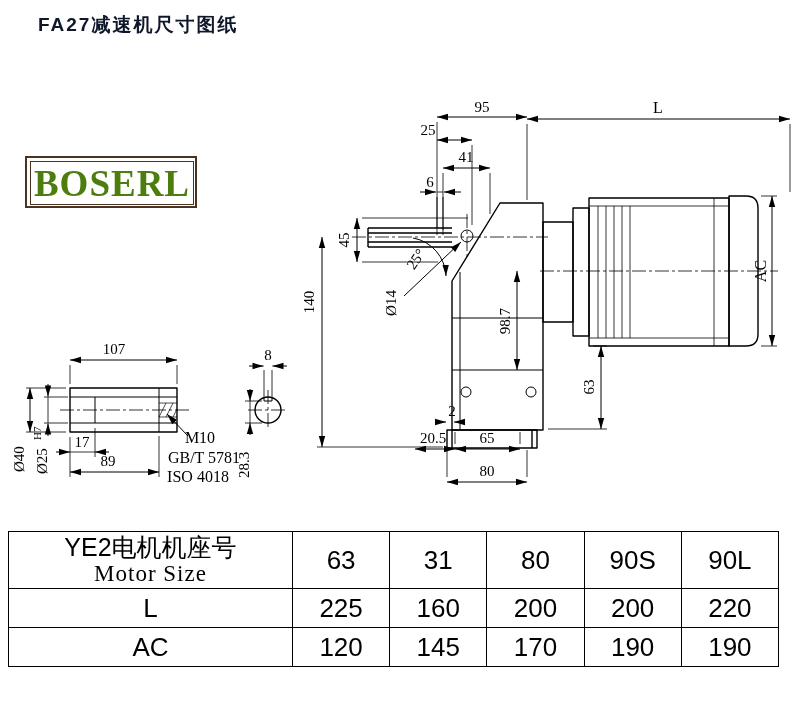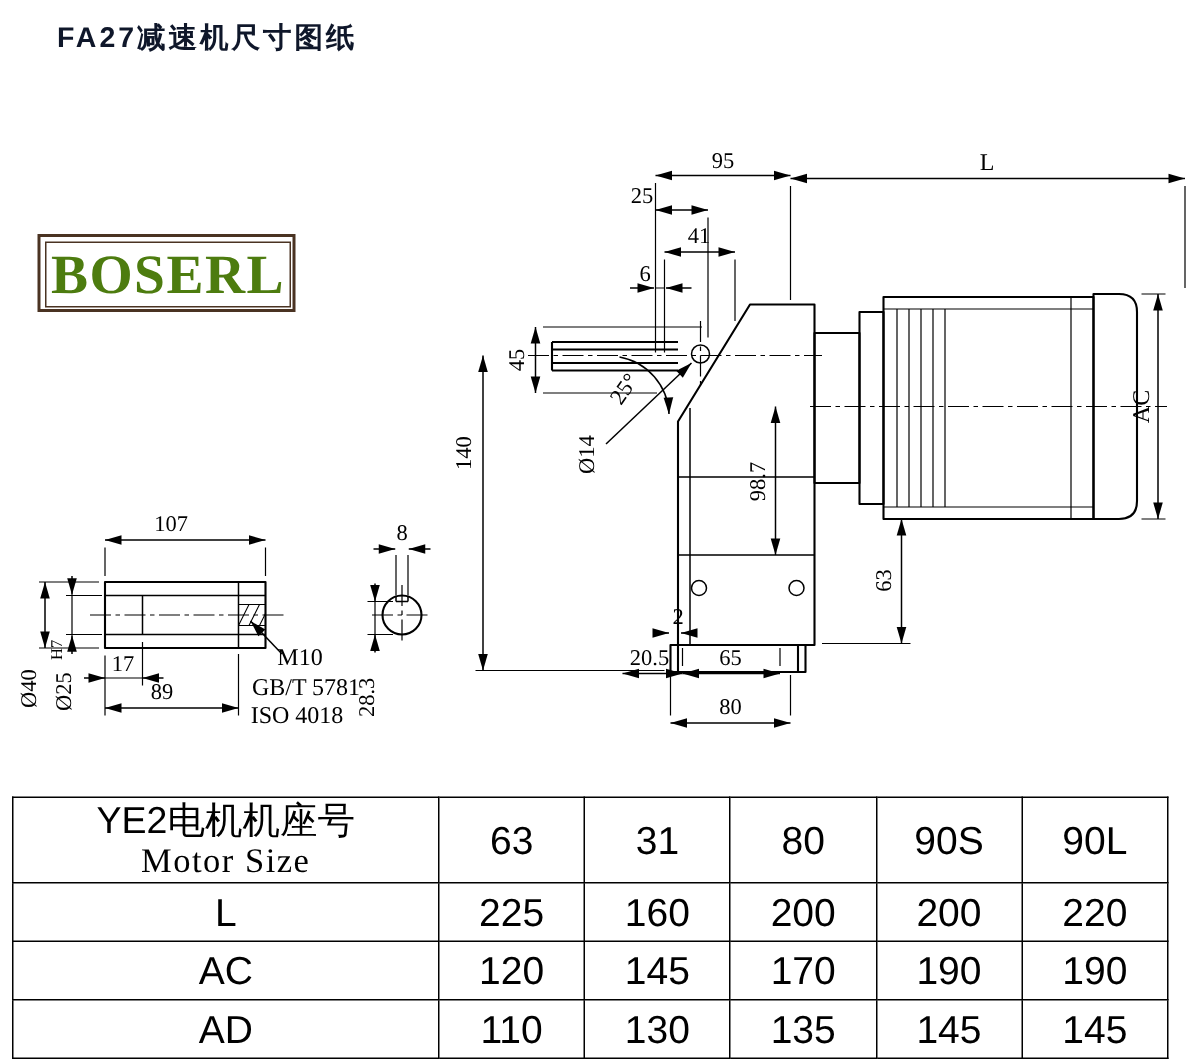--- a/index.html
+++ b/index.html
@@ -203,22 +203,14 @@
     <td>220</td>
   </tr>
   <tr class="val-row">
     <td class="col-label">AC</td>
     <td>120</td>
     <td>145</td>
     <td>170</td>
     <td>190</td>
     <td>190</td>
   </tr>
-  <tr class="val-row">
-    <td class="col-label">AD</td>
-    <td>110</td>
-    <td>130</td>
-    <td>135</td>
-    <td>145</td>
-    <td>145</td>
-  </tr>
 </tbody>
   </table>
 
 </body></html>

